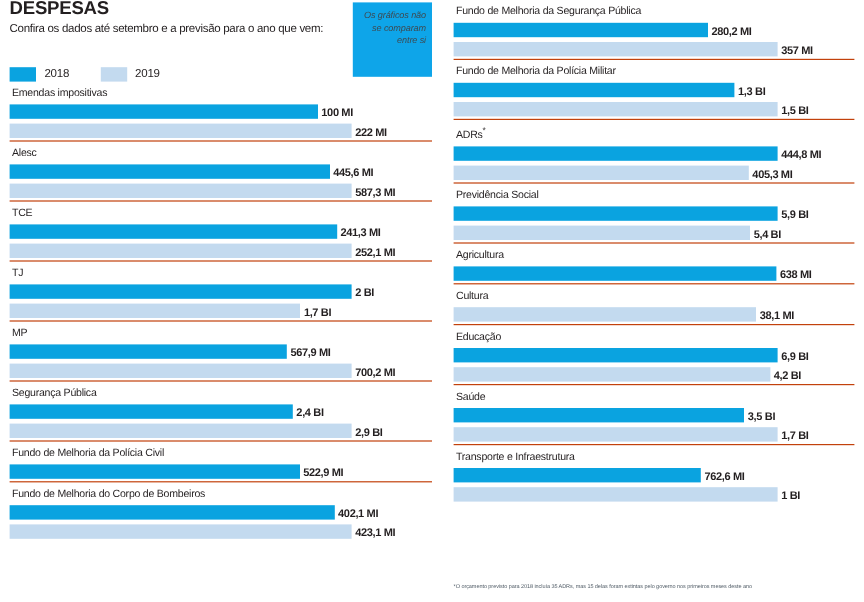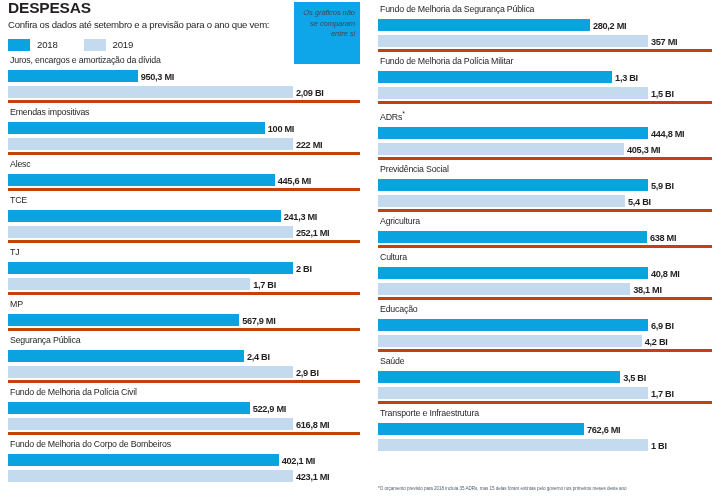--- a/index.html
+++ b/index.html
@@ -20,41 +20,41 @@
   
   .header { position:relative; padding-top:0; }
   .title {
     font-size:15.5px; font-weight:bold; letter-spacing:-0.2px;
     line-height:16px; color:#231f20;
   }
   .subtitle {
     font-size:9.6px; line-height:13px; margin-top:2px;
     letter-spacing:-0.25px; color:#231f20; white-space:nowrap;
   }
-  .legend { margin-top:7px; display:flex; align-items:center; height:13px; }
+  .legend { margin-top:24px; display:flex; align-items:center; height:13px; }
   .swatch { width:22px; height:12px; display:inline-block; }
   .sw-2018 { background:#0aa3e0; }
   .sw-2019 { background:#c3daef; }
   .legend-label {
     font-size:9.6px; color:#231f20; margin-left:7px; margin-right:26px;
     letter-spacing:-0.2px;
   }
   .note-box {
     position:absolute; right:0; top:2px;
     width:66px; height:62px;
     background:#0ea5e9;
     padding:6px 5px 0 4px;
     font-size:7.6px; font-style:italic; line-height:10.5px;
     text-align:right; color:#3d4a52;
     letter-spacing:-0.1px;
   }
 
   
   .group { position:relative; }
-  .group + .group { border-top:3px solid #c2410c; }
+  .group + .group { border-top:1px solid #c2410c; }
   .group-label {
     font-size:8.8px; line-height:11px;
     letter-spacing:-0.2px; color:#231f20;
     padding:4px 0 2px 2px; white-space:nowrap;
   }
   .bar-row { position:relative; height:14px; margin-bottom:2px; display:flex; align-items:flex-end; }
   .bar { height:12px; }
   .bar-2018 { background:#0aa3e0; }
   .bar-2019 { background:#c3daef; }
   .bar-value {
@@ -81,47 +81,40 @@
       <div class="legend">
         <span class="swatch sw-2018"></span>
         <span class="legend-label">2018</span>
         <span class="swatch sw-2019"></span>
         <span class="legend-label">2019</span>
       </div>
       <div class="note-box">Os gráficos não se comparam entre si</div>
     </div>
     <div id="groups-left">
         <div class="group">
-          <div class="group-label">Juros, encargos e amortização da dívida</div>
-          <div class="bar-row">
-            <div class="bar bar-2018" style="width: 129.675px;"></div>
-            <span class="bar-value">950,3 MI</span>
-          </div>
-          <div class="bar-row">
-            <div class="bar bar-2019" style="width: 285px;"></div>
-            <span class="bar-value">2,09 BI</span>
-          </div>
-        </div>
-        <div class="group">
           <div class="group-label">Emendas impositivas</div>
           <div class="bar-row">
             <div class="bar bar-2018" style="width: 256.785px;"></div>
             <span class="bar-value">100 MI</span>
           </div>
           <div class="bar-row">
             <div class="bar bar-2019" style="width: 285px;"></div>
             <span class="bar-value">222 MI</span>
           </div>
         </div>
         <div class="group">
           <div class="group-label">Alesc</div>
           <div class="bar-row">
             <div class="bar bar-2018" style="width: 266.76px;"></div>
             <span class="bar-value">445,6 MI</span>
           </div>
+          <div class="bar-row">
+            <div class="bar bar-2019" style="width: 285px;"></div>
+            <span class="bar-value">587,3 MI</span>
+          </div>
         </div>
         <div class="group">
           <div class="group-label">TCE</div>
           <div class="bar-row">
             <div class="bar bar-2018" style="width: 272.745px;"></div>
             <span class="bar-value">241,3 MI</span>
           </div>
           <div class="bar-row">
             <div class="bar bar-2019" style="width: 285px;"></div>
             <span class="bar-value">252,1 MI</span>
@@ -137,42 +130,42 @@
             <div class="bar bar-2019" style="width: 242.25px;"></div>
             <span class="bar-value">1,7 BI</span>
           </div>
         </div>
         <div class="group">
           <div class="group-label">MP</div>
           <div class="bar-row">
             <div class="bar bar-2018" style="width: 231.135px;"></div>
             <span class="bar-value">567,9 MI</span>
           </div>
+          <div class="bar-row">
+            <div class="bar bar-2019" style="width: 285px;"></div>
+            <span class="bar-value">700,2 MI</span>
+          </div>
         </div>
         <div class="group">
           <div class="group-label">Segurança Pública</div>
           <div class="bar-row">
             <div class="bar bar-2018" style="width: 235.98px;"></div>
             <span class="bar-value">2,4 BI</span>
           </div>
           <div class="bar-row">
             <div class="bar bar-2019" style="width: 285px;"></div>
             <span class="bar-value">2,9 BI</span>
           </div>
         </div>
         <div class="group">
           <div class="group-label">Fundo de Melhoria da Polícia Civil</div>
           <div class="bar-row">
             <div class="bar bar-2018" style="width: 241.68px;"></div>
             <span class="bar-value">522,9 MI</span>
           </div>
-          <div class="bar-row">
-            <div class="bar bar-2019" style="width: 285px;"></div>
-            <span class="bar-value">616,8 MI</span>
-          </div>
         </div>
         <div class="group">
           <div class="group-label">Fundo de Melhoria do Corpo de Bombeiros</div>
           <div class="bar-row">
             <div class="bar bar-2018" style="width: 270.75px;"></div>
             <span class="bar-value">402,1 MI</span>
           </div>
           <div class="bar-row">
             <div class="bar bar-2019" style="width: 285px;"></div>
             <span class="bar-value">423,1 MI</span>
@@ -230,24 +223,20 @@
         <div class="group">
           <div class="group-label">Agricultura</div>
           <div class="bar-row">
             <div class="bar bar-2018" style="width: 268.92px;"></div>
             <span class="bar-value">638 MI</span>
           </div>
         </div>
         <div class="group">
           <div class="group-label">Cultura</div>
           <div class="bar-row">
-            <div class="bar bar-2018" style="width: 270px;"></div>
-            <span class="bar-value">40,8 MI</span>
-          </div>
-          <div class="bar-row">
             <div class="bar bar-2019" style="width: 252.18px;"></div>
             <span class="bar-value">38,1 MI</span>
           </div>
         </div>
         <div class="group">
           <div class="group-label">Educação</div>
           <div class="bar-row">
             <div class="bar bar-2018" style="width: 270px;"></div>
             <span class="bar-value">6,9 BI</span>
           </div>

